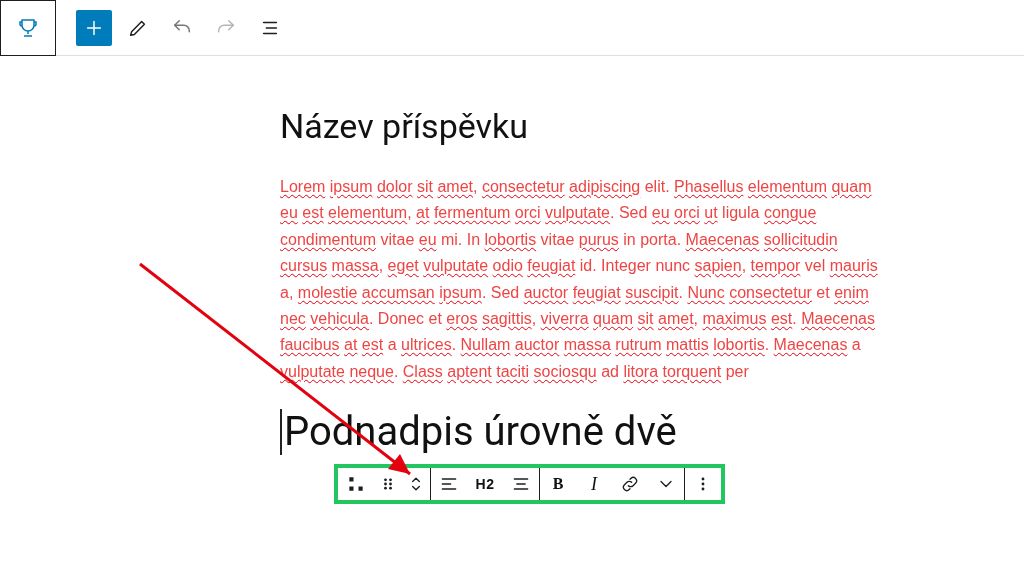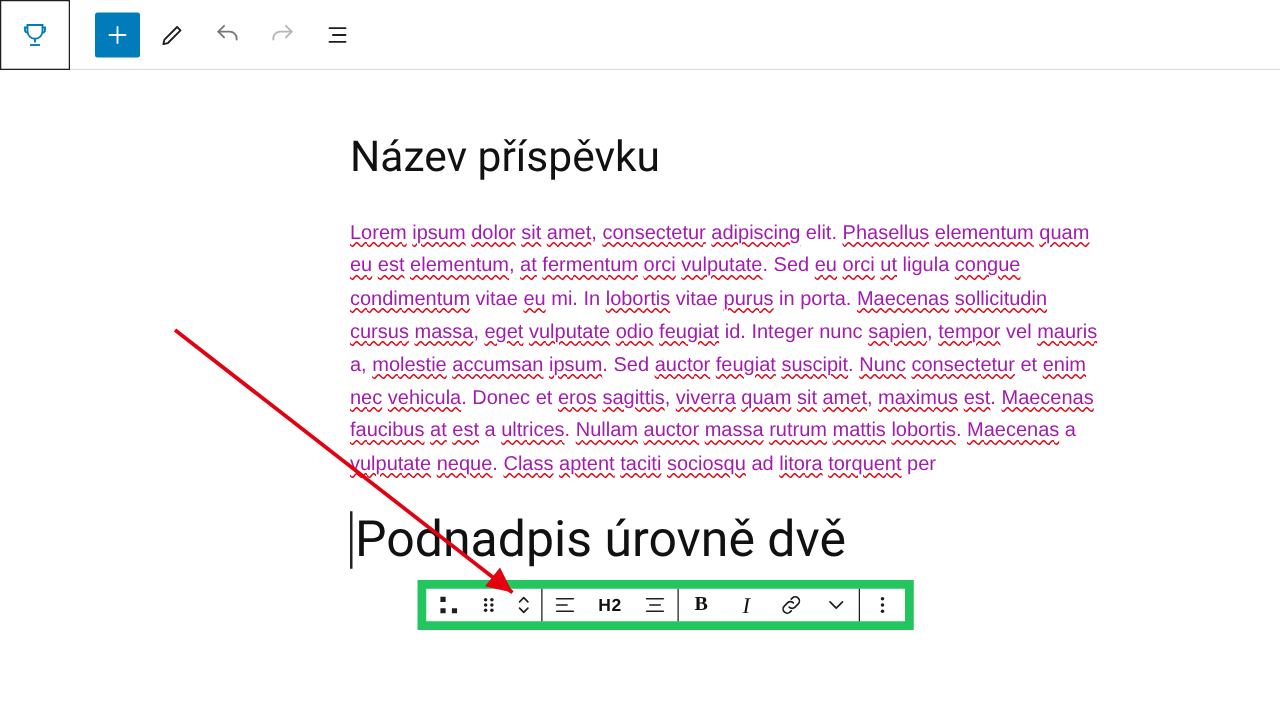--- a/index.html
+++ b/index.html
@@ -8,23 +8,23 @@
   .logo-box { width: 56px; height: 56px; border: 1px solid #1e1e1e; display: flex; align-items: center; justify-content: center; }
   .logo-box svg { width: 24px; height: 24px; stroke: #007cba; fill: none; stroke-width: 1.5; }
   .tb-btn { width: 36px; height: 36px; display: flex; align-items: center; justify-content: center; margin-left: 8px; border-radius: 2px; }
   .tb-btn.add { background: #007cba; color: #fff; margin-left: 20px; }
   .tb-btn.add svg { stroke: currentColor; }
   .tb-btn svg { width: 22px; height: 22px; stroke: #1e1e1e; fill: none; stroke-width: 1.6; stroke-linecap: round; stroke-linejoin: round; }
   .tb-btn.dim svg { stroke: #b5b5b5; }
   .tb-btn.dim2 svg { stroke: #757575; }
   .content { position: relative; padding: 50px 0 40px 0; }
   .title { font-size: 34px; font-weight: 400; margin: 0 0 28px 280px; }
-  .para { width: 600px; margin-left: 280px; font-size: 16px; line-height: 1.65; color: #a21caf; font-family: "Segoe UI", sans-serif; }
+  .para { width: 600px; margin-left: 280px; font-size: 16px; line-height: 1.65; color: #ef4444; font-family: "Segoe UI", sans-serif; }
   .para span.sp { text-decoration: underline; text-decoration-color: #e3000f; text-decoration-style: wavy; text-underline-offset: 2px; text-decoration-thickness: 1px; }
-  .block-tb { position: absolute; left: 334px; top: 408px; height: 40px; border: 7px solid #22c55e; background: #fff; display: flex; align-items: stretch; }
+  .block-tb { position: absolute; left: 334px; top: 408px; height: 40px; border: 4px solid #22c55e; background: #fff; display: flex; align-items: stretch; }
   .block-tb .grp { display: flex; align-items: center; border-right: 1px solid #1e1e1e; }
   .block-tb .grp:last-child { border-right: none; }
   .block-tb .tbtn { width: 36px; height: 100%; display: flex; align-items: center; justify-content: center; }
   .block-tb .tbtn.narrow { width: 28px; }
   .block-tb .tbtn svg { width: 20px; height: 20px; stroke: #1e1e1e; fill: none; stroke-width: 1.6; stroke-linecap: round; stroke-linejoin: round; }
   .block-tb .tbtn .fill svg, .block-tb .tbtn svg.fill { fill: #1e1e1e; stroke: none; }
   .h2label { font-family: sans-serif; font-size: 14px; font-weight: 700; letter-spacing: 0.5px; }
   .bold { font-family: Georgia, serif; font-weight: 700; font-size: 16px; }
   .ital { font-family: Georgia, serif; font-style: italic; font-size: 18px; }
   .subhead { font-size: 40px; font-weight: 400; margin: 24px 0 0 280px; border-left: 2px solid #222; padding-left: 2px; line-height: 1.15; }

